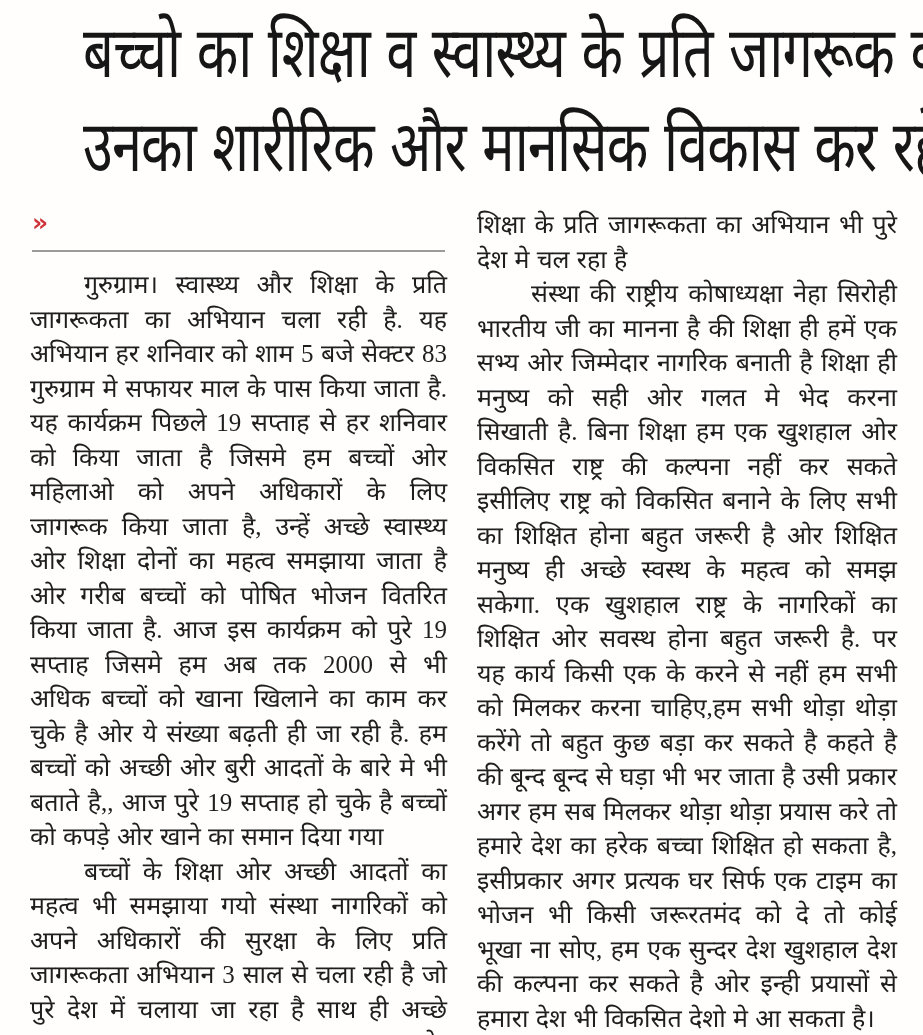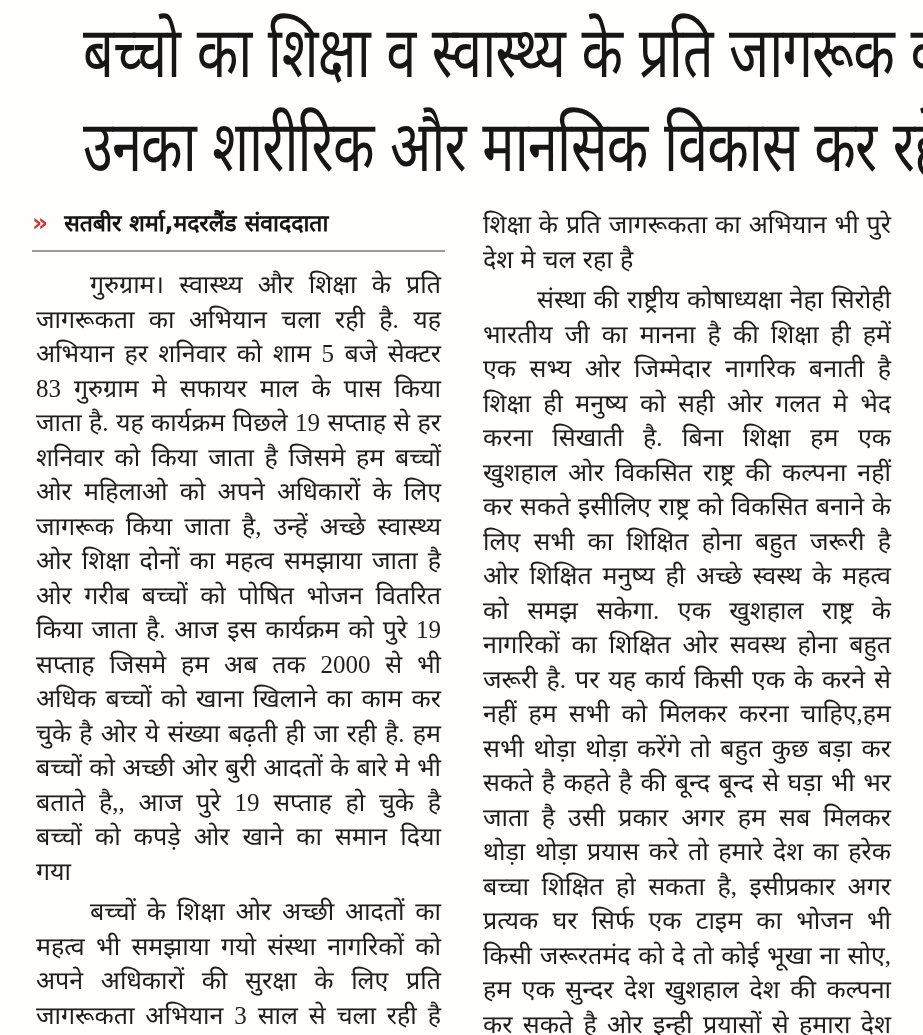--- a/index.html
+++ b/index.html
@@ -66,21 +66,21 @@
     font-size: 25px;
     font-weight: 700;
   }
   .byline-rule {
     height: 2px;
     margin: 12px 2px 16px 2px;
     background: #9b9b9b;
   }
   
   .para {
-    margin: 6px;
+    margin: 0;
     font-size: 25px;
     line-height: 34.5px;
     text-align: justify;
     color: #1e1e1e;
     word-spacing: 1px;
   }
   .para.indent { text-indent: 54px; }
   .para.justify-last { text-align-last: justify; }
   .col-right .para.first { margin-top: 0; }
 </style>
@@ -92,21 +92,20 @@
   <header class="headline">
     <div class="headline-line">बच्चो का शिक्षा व स्वास्थ्य के प्रति जागरूक कर</div>
     <div class="headline-line">उनका शारीरिक और मानसिक विकास कर रहे है</div>
   </header>
 
   <div class="columns">
 
     <div class="col col-left">
       <div class="byline">
         <span class="byline-marker" style="color: rgb(207, 51, 57);">»</span>
-        <span class="byline-text">सतबीर शर्मा,मदरलैंड संवाददाता</span>
       </div>
       <div class="byline-rule"></div>
       <p class="para indent">गुरुग्राम। स्वास्थ्य और शिक्षा के प्रति जागरूकता का अभियान चला रही है. यह अभियान हर शनिवार को शाम 5 बजे सेक्टर 83 गुरुग्राम मे सफायर माल के पास किया जाता है. यह कार्यक्रम पिछले 19 सप्ताह से हर शनिवार को किया जाता है जिसमे हम बच्चों ओर महिलाओ को अपने अधिकारों के लिए जागरूक किया जाता है, उन्हें अच्छे स्वास्थ्य ओर शिक्षा दोनों का महत्व समझाया जाता है ओर गरीब बच्चों को पोषित भोजन वितरित किया जाता है. आज इस कार्यक्रम को पुरे 19 सप्ताह जिसमे हम अब तक 2000 से भी अधिक बच्चों को खाना खिलाने का काम कर चुके है ओर ये संख्या बढ़ती ही जा रही है. हम बच्चों को अच्छी ओर बुरी आदतों के बारे मे भी बताते है,, आज पुरे 19 सप्ताह हो चुके है बच्चों को कपड़े ओर खाने का समान दिया गया</p>
       <p class="para indent justify-last">बच्चों के शिक्षा ओर अच्छी आदतों का महत्व भी समझाया गयो संस्था नागरिकों को अपने अधिकारों की सुरक्षा के लिए प्रति जागरूकता अभियान 3 साल से चला रही है जो पुरे देश में चलाया जा रहा है साथ ही अच्छे स्वास्थ्य ओर</p>
     </div>
 
     <div class="col col-right">
       <p class="para first">शिक्षा के प्रति जागरूकता का अभियान भी पुरे देश मे चल रहा है</p>
       <p class="para indent">संस्था की राष्ट्रीय कोषाध्यक्षा नेहा सिरोही भारतीय जी का मानना है की शिक्षा ही हमें एक सभ्य ओर जिम्मेदार नागरिक बनाती है शिक्षा ही मनुष्य को सही ओर गलत मे भेद करना सिखाती है. बिना शिक्षा हम एक खुशहाल ओर विकसित राष्ट्र की कल्पना नहीं कर सकते इसीलिए राष्ट्र को विकसित बनाने के लिए सभी का शिक्षित होना बहुत जरूरी है ओर शिक्षित मनुष्य ही अच्छे स्वस्थ के महत्व को समझ सकेगा. एक खुशहाल राष्ट्र के नागरिकों का शिक्षित ओर सवस्थ होना बहुत जरूरी है. पर यह कार्य किसी एक के करने से नहीं हम सभी को मिलकर करना चाहिए,हम सभी थोड़ा थोड़ा करेंगे तो बहुत कुछ बड़ा कर सकते है कहते है की बून्द बून्द से घड़ा भी भर जाता है उसी प्रकार अगर हम सब मिलकर थोड़ा थोड़ा प्रयास करे तो हमारे देश का हरेक बच्चा शिक्षित हो सकता है, इसीप्रकार अगर प्रत्यक घर सिर्फ एक टाइम का भोजन भी किसी जरूरतमंद को दे तो कोई भूखा ना सोए, हम एक सुन्दर देश खुशहाल देश की कल्पना कर सकते है ओर इन्ही प्रयासों से हमारा देश भी विकसित देशो मे आ सकता है।</p>
     </div>

